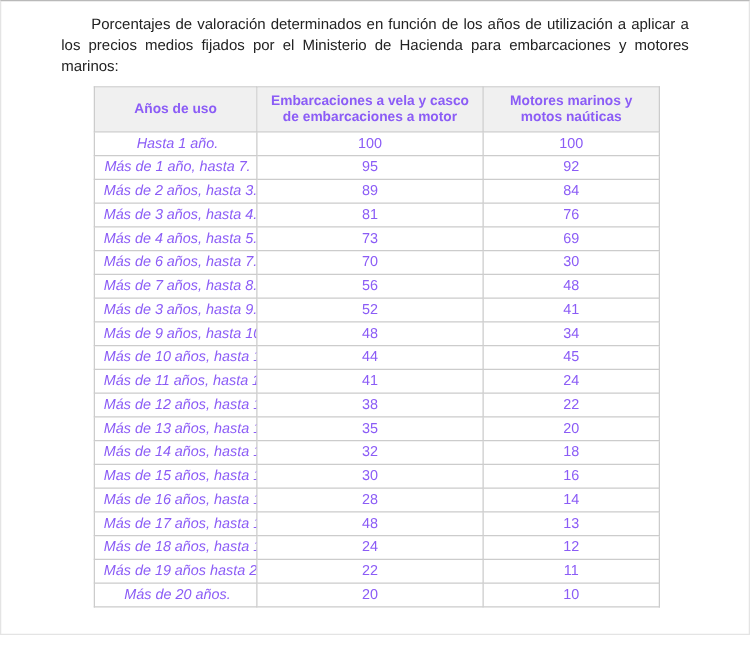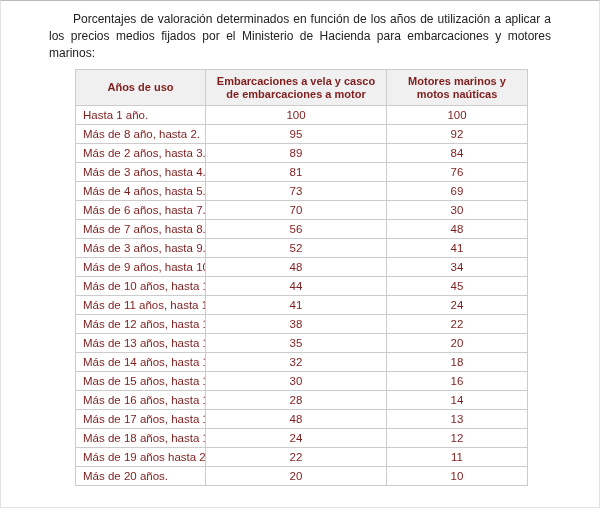--- a/index.html
+++ b/index.html
@@ -26,21 +26,21 @@
     text-indent: 24px;
     font-size: 12px;
     line-height: 17px;
     color: #222222;
   }
   table.val-table {
     border-collapse: collapse;
     table-layout: fixed;
     margin: 7px 0 0 74px;
     width: 452px;
-    color: #7f1d1d;
+    color: #8b5cf6;
   }
   table.val-table th,
   table.val-table td {
     border: 1px solid #cccccc;
     box-sizing: border-box;
     overflow: hidden;
   }
   table.val-table th {
     background: #f0f0f0;
     font-weight: bold;
@@ -53,22 +53,23 @@
   }
   table.val-table td {
     font-size: 11.5px;
     text-align: center;
     vertical-align: middle;
     height: 19px;
     padding: 0 4px;
     white-space: nowrap;
   }
   table.val-table td.years {
-    text-align: left;
+    text-align: center;
     padding-left: 7px;
+    font-style: italic;
   }
 </style>
 </head>
 <body>
 
 <div class="page">
   <p class="intro">Porcentajes de valoración determinados en función de los años de utilización a aplicar a los precios medios fijados por el Ministerio de Hacienda para embarcaciones y motores marinos:</p>
 
   <table class="val-table">
     <colgroup>
@@ -83,21 +84,21 @@
           <th>Motores marinos y motos naúticas</th>
         </tr>
     </thead>
     <tbody>
         <tr>
           <td class="years">Hasta 1 año.</td>
           <td>100</td>
           <td>100</td>
         </tr>
         <tr>
-          <td class="years">Más de 8 año, hasta 2.</td>
+          <td class="years">Más de 1 año, hasta 7.</td>
           <td>95</td>
           <td>92</td>
         </tr>
         <tr>
           <td class="years">Más de 2 años, hasta 3.</td>
           <td>89</td>
           <td>84</td>
         </tr>
         <tr>
           <td class="years">Más de 3 años, hasta 4.</td>

